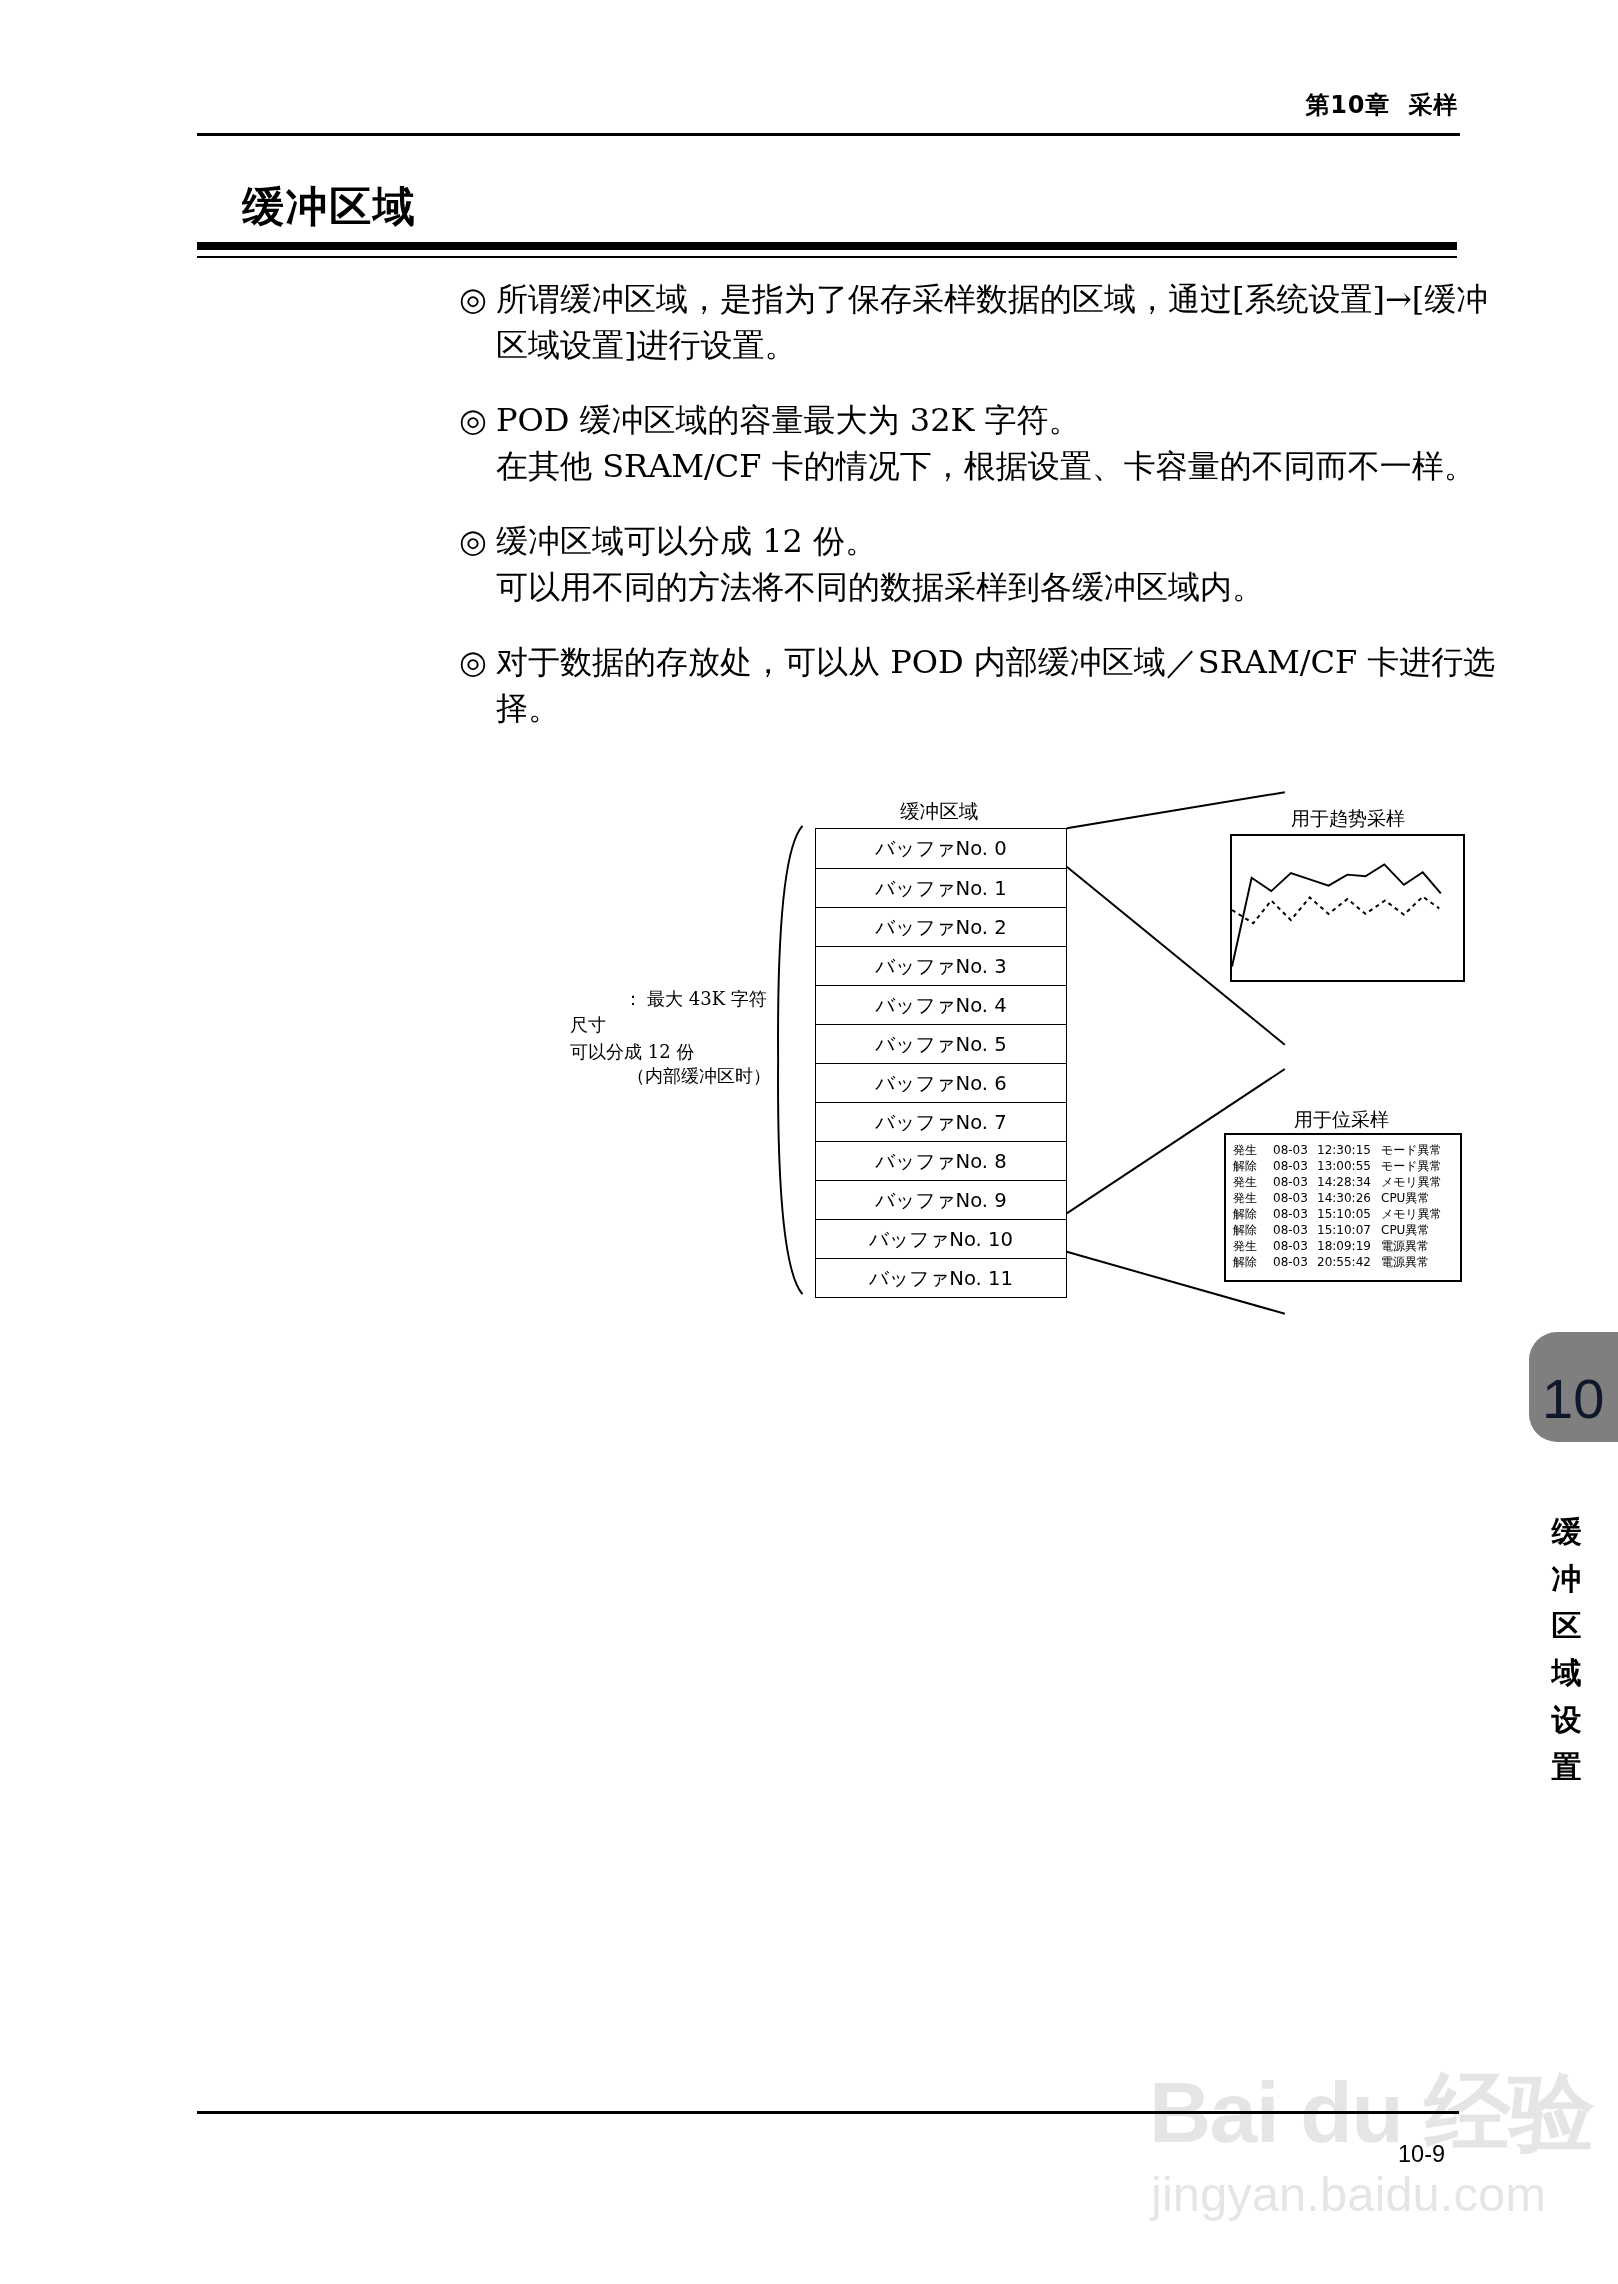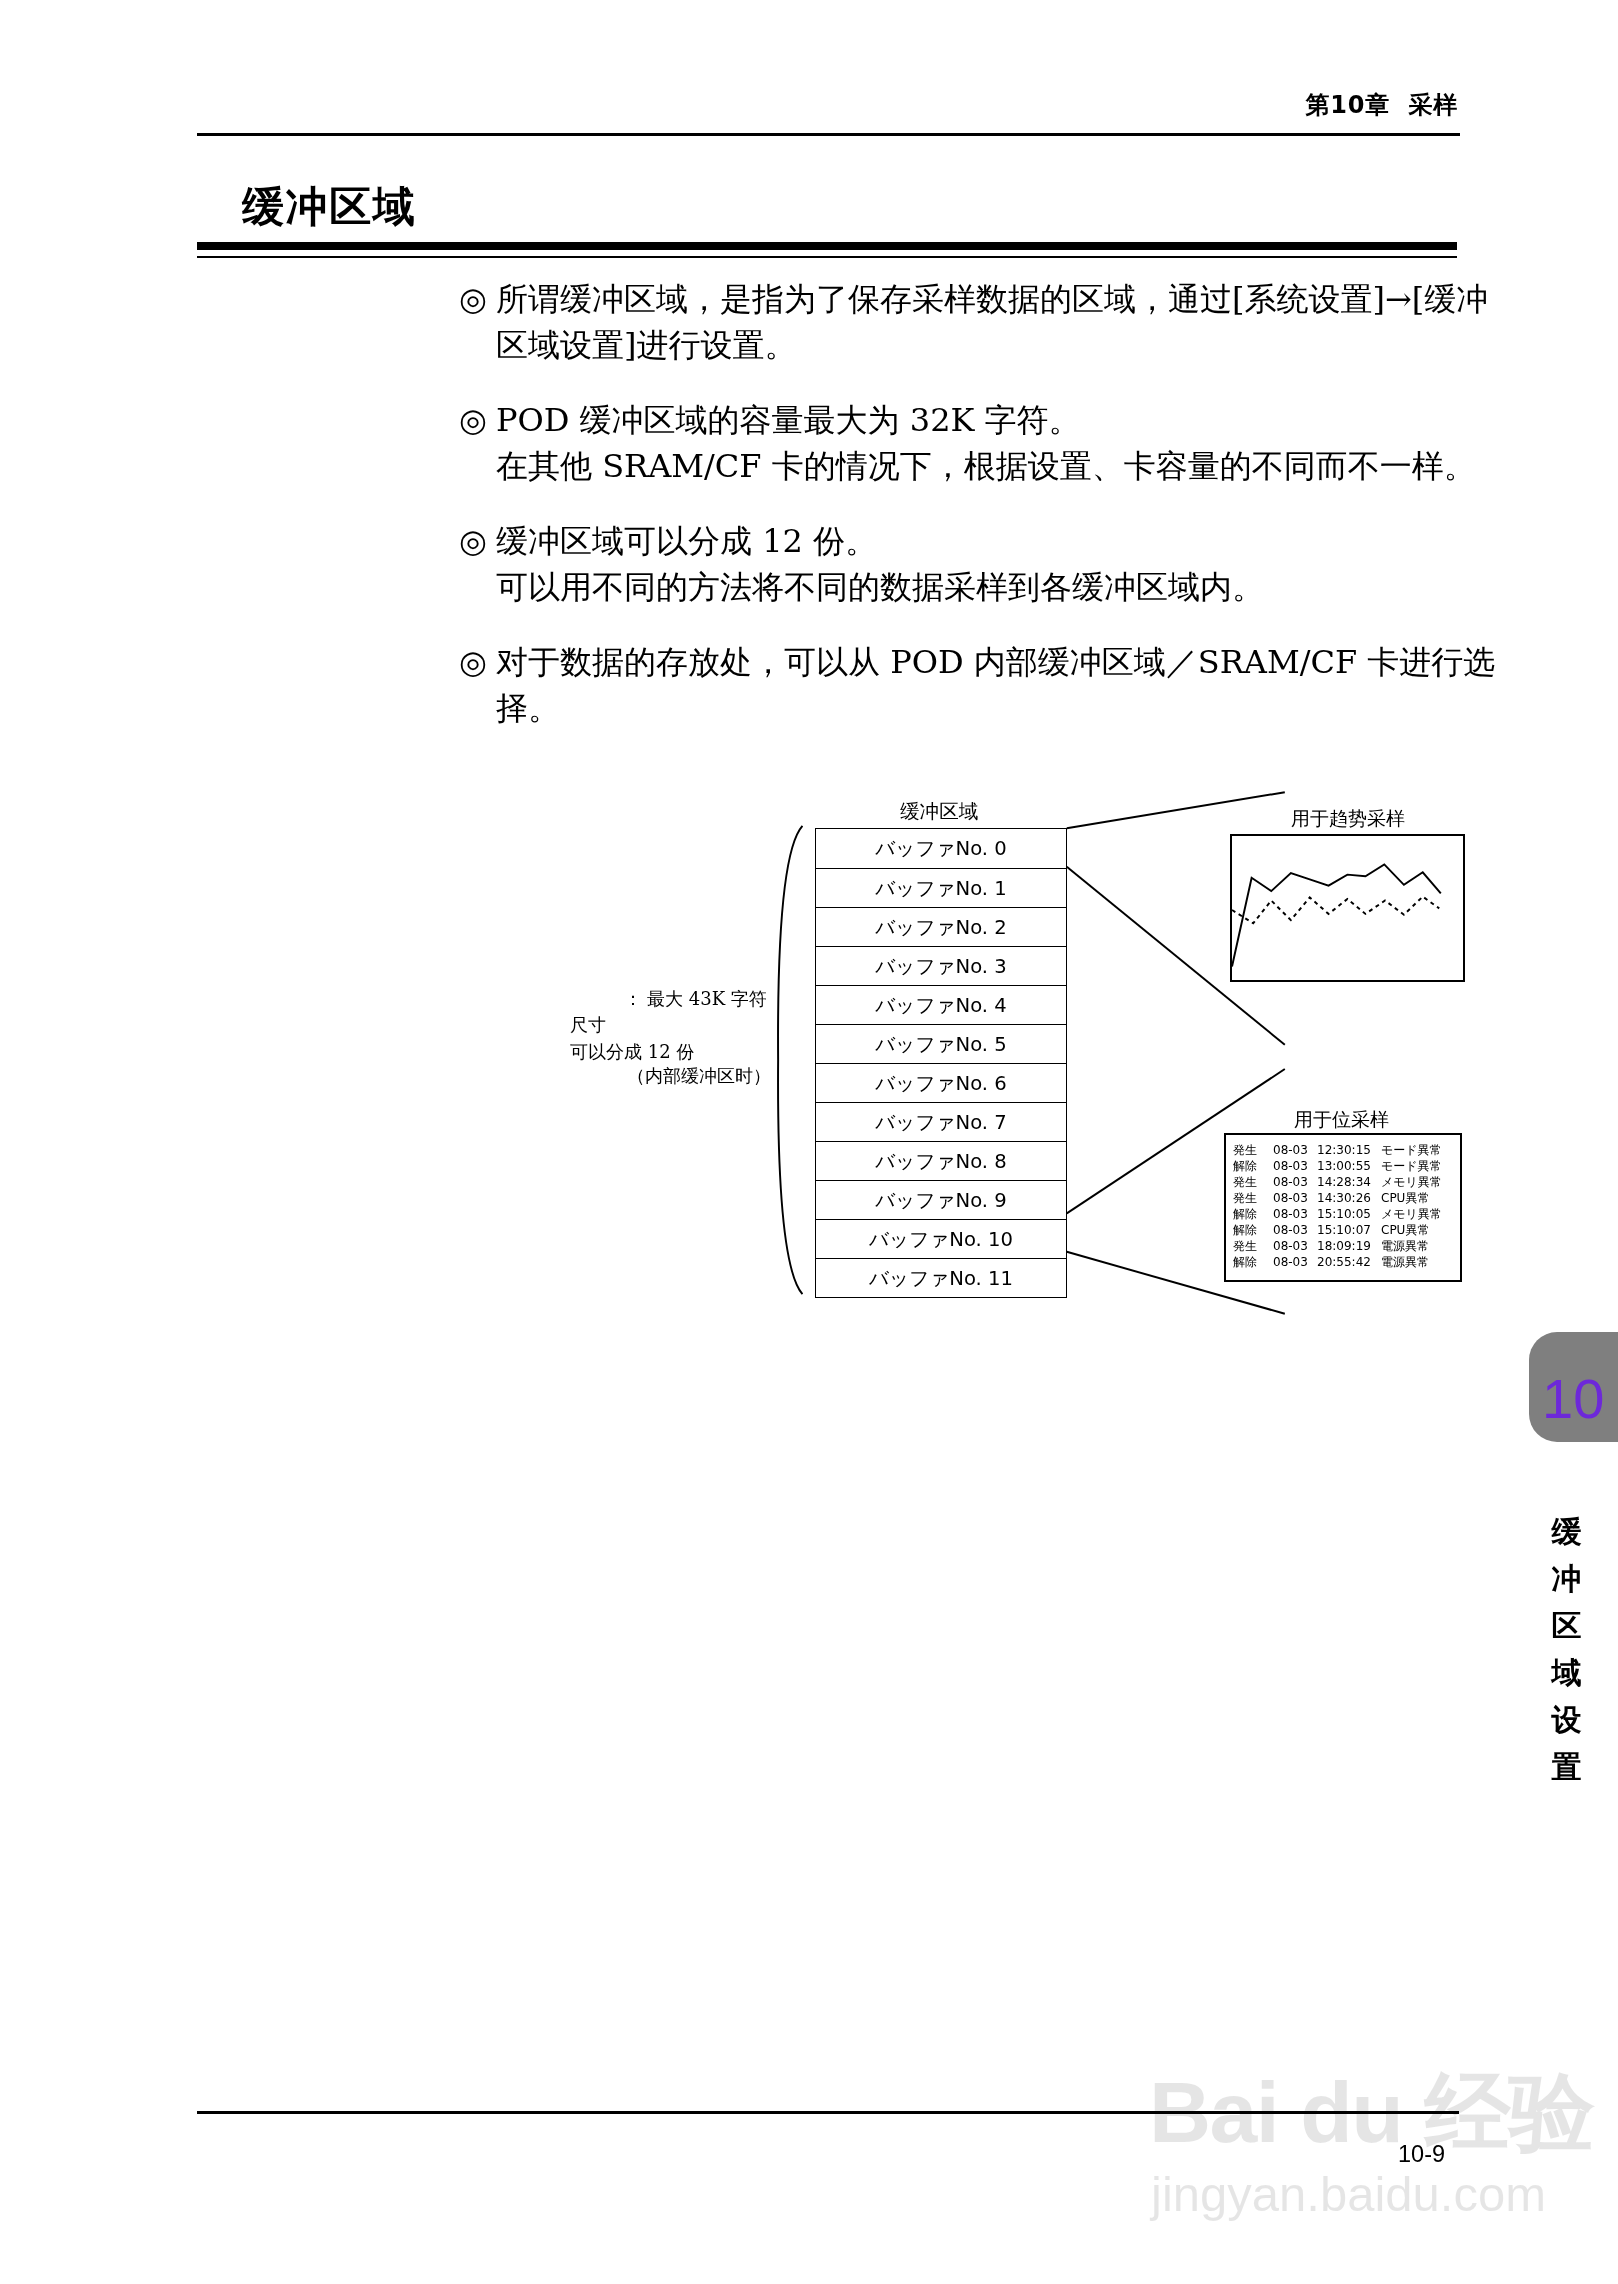--- a/index.html
+++ b/index.html
@@ -15,21 +15,21 @@
   .diag-text { position:absolute; font-family:"DejaVu Serif","Liberation Serif",serif; white-space:nowrap; }
   .buf-table { position:absolute; left:815px; top:828px; width:252px; border:1.6px solid #000; box-sizing:border-box; }
   .buf-row { height:39px; box-sizing:border-box; border-top:1.6px solid #000; display:flex; align-items:center; justify-content:center; font-size:19.6px; font-family:"DejaVu Sans","Liberation Sans",sans-serif; }
   .buf-row:first-child { border-top:none; }
   .bit-box { position:absolute; left:1224px; top:1133px; width:238px; height:149px; border:2.4px solid #000; box-sizing:border-box; padding:7px 6px 0 7px; }
   .bit-row { height:16px; font-size:12px; line-height:16px; display:flex; white-space:nowrap; }
   .bit-row span { display:inline-block; }
   .c1 { width:40px; } .c2 { width:44px; } .c3 { width:64px; }
   .trend-box { position:absolute; left:1230px; top:834px; width:235px; height:148px; border:2.4px solid #000; box-sizing:border-box; }
   .tab { position:absolute; left:1529px; top:1332px; width:110px; height:110px; background:#7f7f7f; border-radius:28px 0 0 28px; }
-  .tab-num { position:absolute; left:1542px; top:1366px; font-size:56px; color:#6d28d9; font-family:"Liberation Sans","DejaVu Sans",sans-serif; }
+  .tab-num { position:absolute; left:1542px; top:1366px; font-size:56px; color:#0f172a; font-family:"Liberation Sans","DejaVu Sans",sans-serif; }
   .vert { position:absolute; left:1551px; top:1508px; width:31px; font-size:30px; font-weight:bold; line-height:47px; text-align:center; }
   .vert span { display:block; }
   .pagenum { position:absolute; left:1398px; top:2141px; font-size:23.5px; font-family:"Liberation Sans","DejaVu Sans",sans-serif; }
   .wm1 { position:absolute; left:1149px; top:2055px; font-size:86px; font-weight:bold; color:rgba(0,0,0,0.10); font-family:"Liberation Sans",sans-serif; letter-spacing:-1.6px; }
   .wm2 { position:absolute; left:1151px; top:2166px; font-size:49px; color:rgba(0,0,0,0.10); font-family:"Liberation Sans",sans-serif; }
 </style>
 </head>
 <body>
 
 <div class="chapter">第10章  采样</div>

